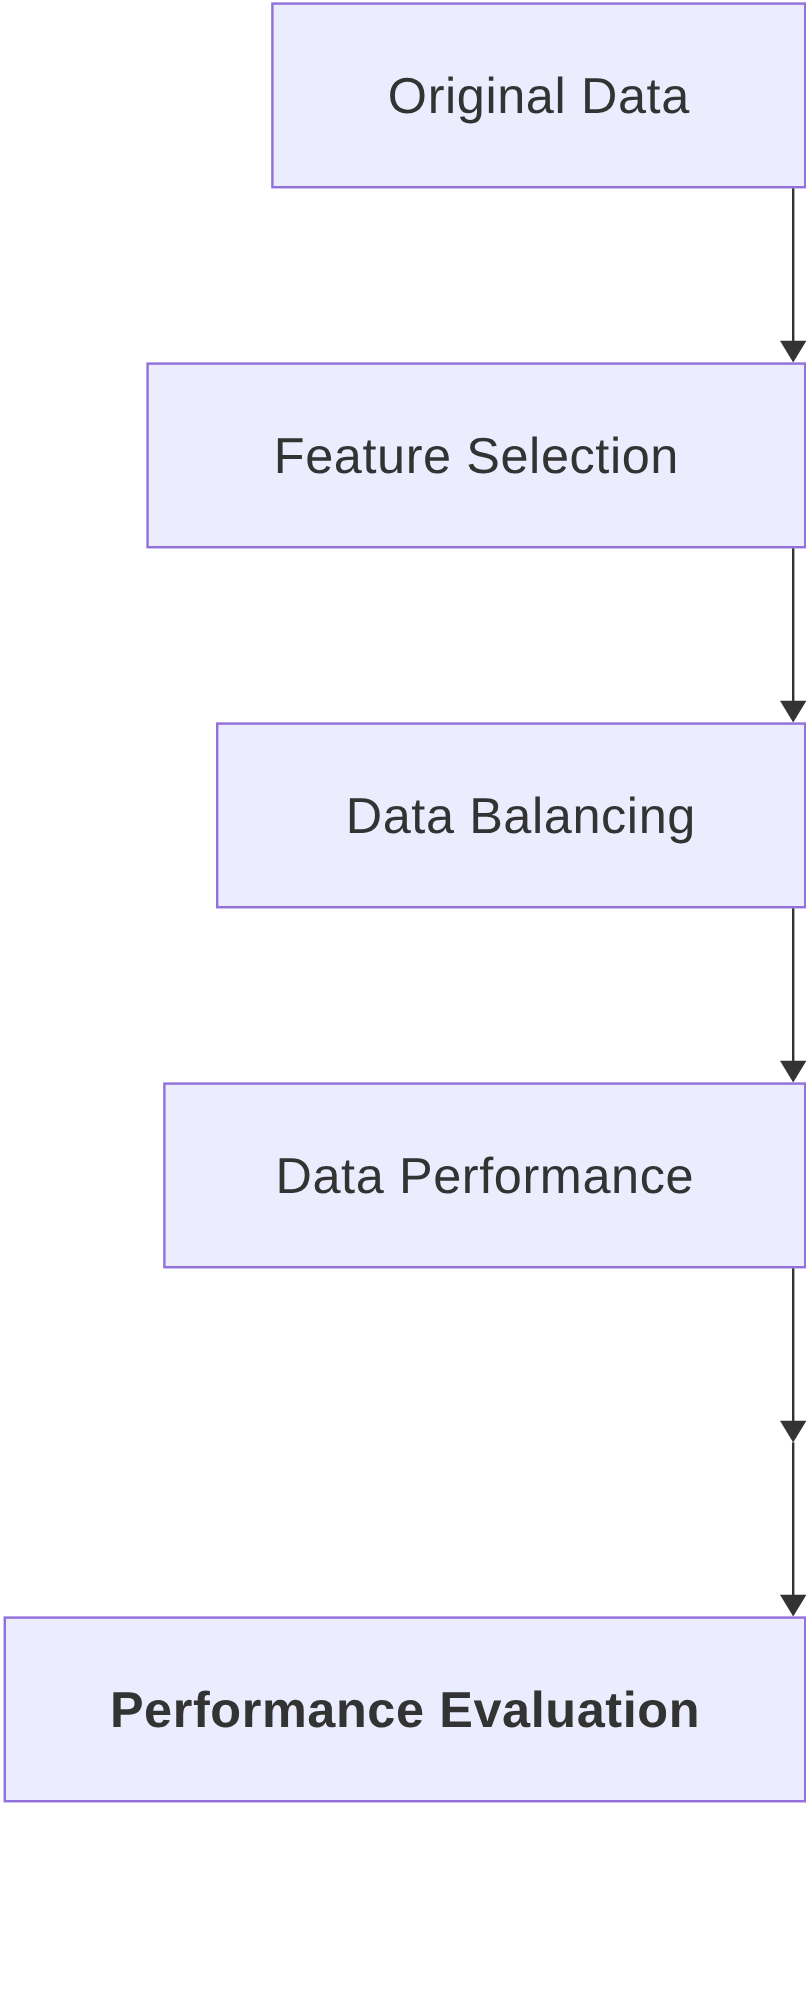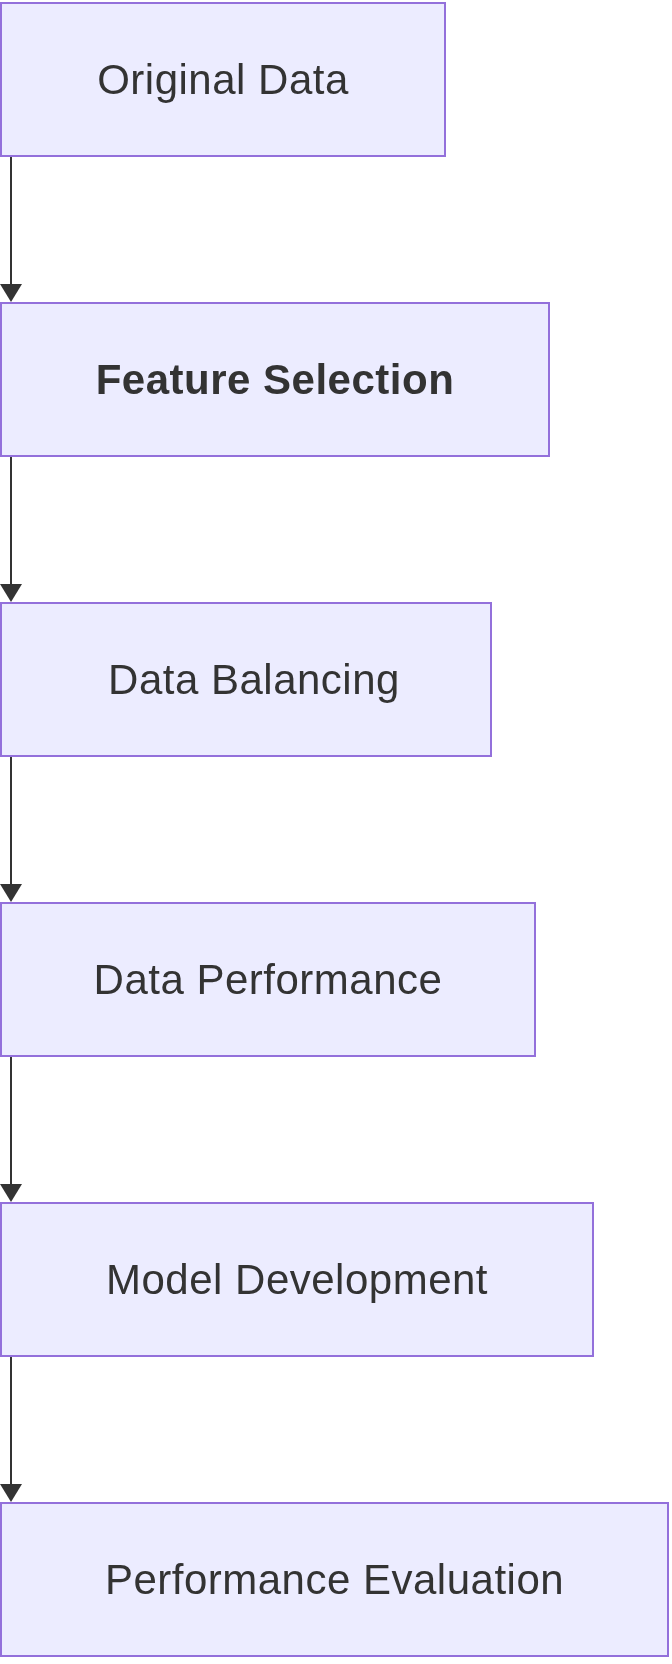--- a/index.html
+++ b/index.html
@@ -16,21 +16,21 @@
     background: var(--bg);
     overflow: hidden;
   }
   .diagram {
     width: 672px;
     height: 1415px;
     box-sizing: border-box;
     padding-top: 2px;
     display: flex;
     flex-direction: column;
-    align-items: flex-start;
+    align-items: flex-end;
     background: var(--bg);
     font-family: "Liberation Sans", "DejaVu Sans", sans-serif;
   }
   .node {
     box-sizing: border-box;
     flex: 0 0 auto;
     height: 155px;
     background: var(--fill);
     border: 2px solid var(--stroke);
     display: flex;
@@ -38,25 +38,25 @@
     justify-content: center;
   }
   .node-label {
     font-size: 42px;
     line-height: 1;
     color: var(--text);
     white-space: nowrap;
     letter-spacing: 0.5px;
   }
   .n1 { width: 446px; }
-  .n2 { width: 550px; font-weight: bold; }
+  .n2 { width: 550px; }
   .n3 { width: 492px; padding-left: 16px; }
   .n4 { width: 536px; }
   .n5 { width: 594px; }
-  .n6 { width: 669px; }
+  .n6 { width: 669px; font-weight: bold; }
   .edge {
     flex: 0 0 auto;
     height: 145px;
     display: flex;
     flex-direction: column;
     align-items: center;
   }
   .edge-line {
     width: 2px;
     flex: 1 1 auto;
@@ -106,23 +106,20 @@
 
   <div class="node n4">
     <span class="node-label">Data Performance</span>
   </div>
 
   <div class="edge">
     <div class="edge-line"></div>
     <div class="edge-head"></div>
   </div>
 
-  <div class="node n5">
-    <span class="node-label">Model Development</span>
-  </div>
 
   <div class="edge">
     <div class="edge-line"></div>
     <div class="edge-head"></div>
   </div>
 
   <div class="node n6">
     <span class="node-label">Performance Evaluation</span>
   </div>
 

